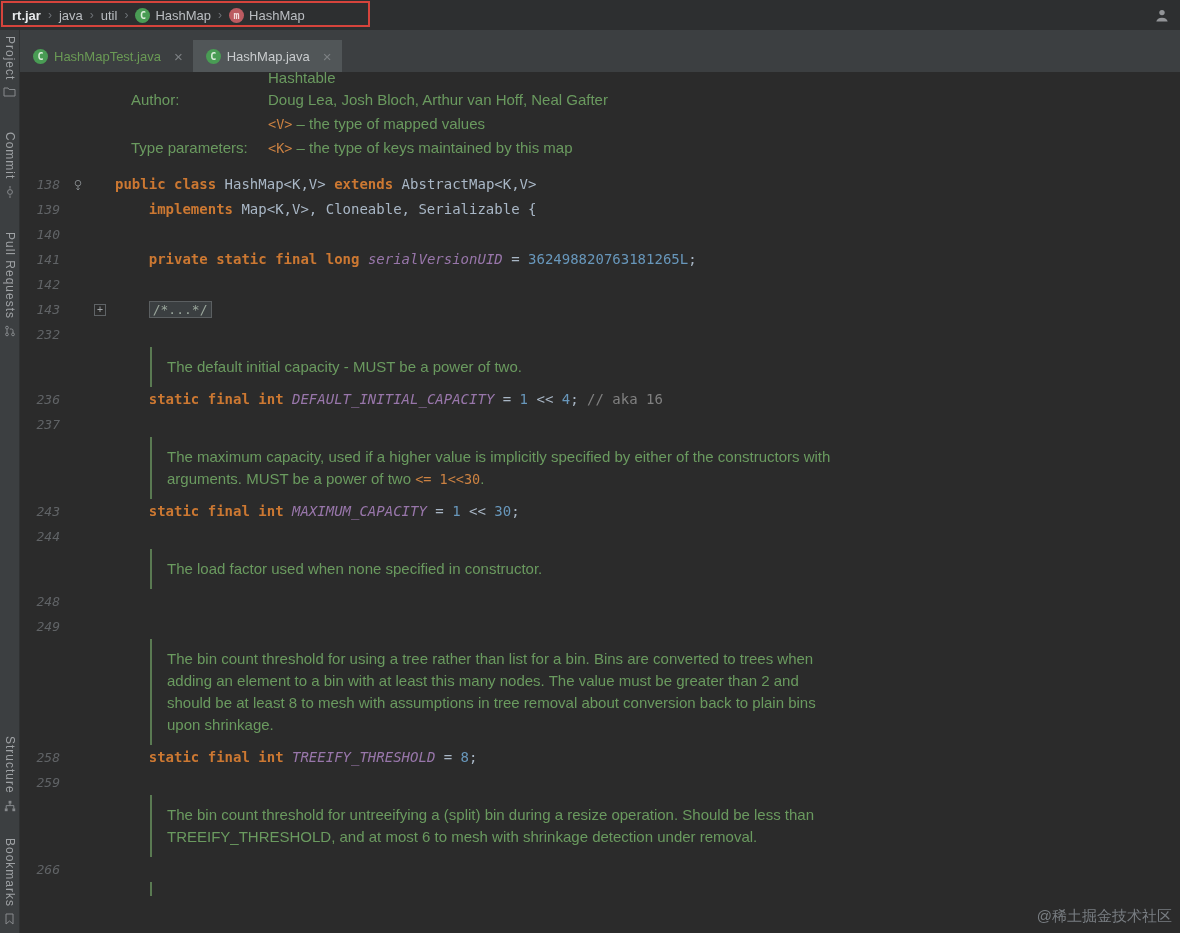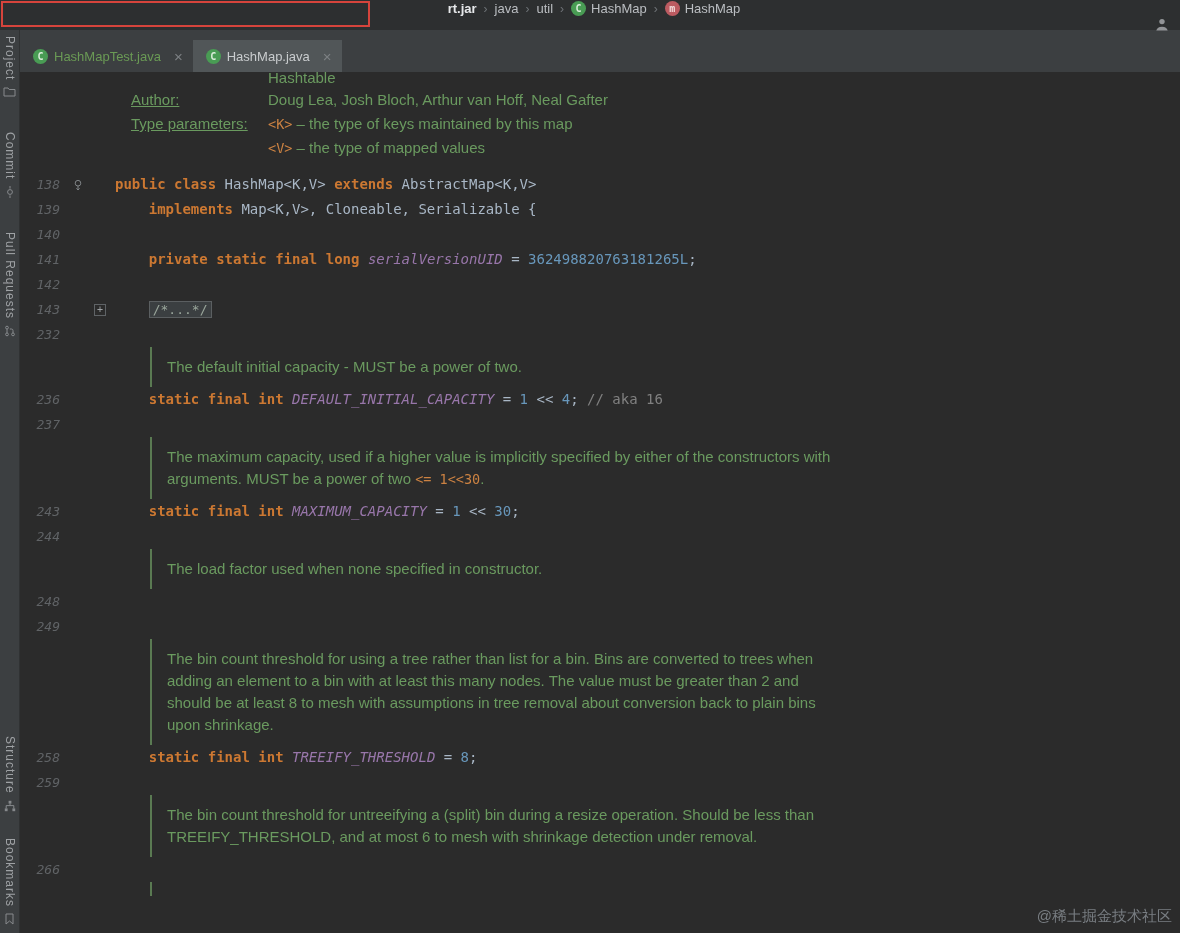--- a/index.html
+++ b/index.html
@@ -5,21 +5,21 @@
   * { margin:0; padding:0; box-sizing:border-box; }
   html,body { background:#1e1e1e; }
   body {
     width:1180px; height:933px; overflow:hidden; position:relative;
     background:var(--c-background,#2B2B2B);
     font-family:"Liberation Sans", sans-serif;
     color:#bbbec2;
   }
 
   
-  .topbar { height:30px; display:flex; align-items:center; background:#2d2f30; position:relative; padding-left:8px;flex-direction:column; }
+  .topbar { height:30px; display:flex; background:#2d2f30; position:relative; padding-left:8px; }
   .red-annotation { position:absolute; left:1px; top:1px; width:369px; height:26px;
     border:2px solid var(--c-annotation_red,#D6443C); pointer-events:none; z-index:5; }
   .breadcrumb { display:flex; align-items:center; font-size:13px; color:#bbbec2; }
   .crumb { display:inline-flex; align-items:center; gap:5px; padding:1px 4px; cursor:default; }
   .crumb.bold .crumb-label { font-weight:bold; color:#e6e8ea; }
   .crumb-sep { color:#6e7276; font-size:12px; margin:0 3px; }
   .badge { width:15px; height:15px; border-radius:50%; display:inline-flex; align-items:center;
     justify-content:center; font-size:10px; font-weight:bold; flex:none;
     font-family:"DejaVu Sans Mono", monospace; }
   .badge.class  { background:#499C54; color:#d9ecd9; }
@@ -67,21 +67,21 @@
   .tk-cf  { color:var(--c-constant,#9876AA); font-style:italic; }
   .tk-num { color:var(--c-number,#6897BB); }
   .tk-cm  { color:var(--c-line_comment,#808080); }
   .tk-fold { background:#3b3f41; border:1px solid #5b5f61; color:#9aa69b; padding:0 3px; font-size:13px; }
   .tk-doc { color:var(--c-doc_comment,#6A9A5F); }
   .tk-doccode { color:var(--c-doc_code,#CC8242); font-family:"DejaVu Sans Mono", monospace; font-size:13.5px; }
 
   
   .dochead { padding-bottom:12px; font-family:"Liberation Sans", sans-serif; }
   .doc-row { display:flex; padding-left:111px; font-size:15px; line-height:24px; }
-  .doc-label { width:137px; flex:none; color:var(--c-doc_comment,#6A9A5F);text-decoration:underline; }
+  .doc-label { width:137px; flex:none; color:var(--c-doc_comment,#6A9A5F); }
   .doc-value { color:var(--c-doc_comment,#6A9A5F); white-space:pre; }
   .doc-partial { height:16px; overflow:hidden; }
   .doc-partial .doc-value { display:block; line-height:22px; margin-top:-5px; }
 
   
   .comment-box { margin-left:35px; border-left:2px solid var(--c-doc_bar,#5A7A52);
     padding:9px 0 9px 15px; font-family:"Liberation Sans", sans-serif; }
   .comment-line { font-size:15px; line-height:22px; color:var(--c-doc_comment,#6A9A5F); white-space:nowrap; }
   .bar-stub { margin-left:130px; border-left:2px solid var(--c-doc_bar,#5A7A52); height:14px; }
 
@@ -196,26 +196,26 @@
         <div class="dochead">
           <div class="doc-row doc-partial">
             <span class="doc-label"></span>
             <span class="doc-value"><span class="tk-doc">Hashtable</span></span>
           </div>
           <div class="doc-row">
             <span class="doc-label">Author:</span>
             <span class="doc-value"><span class="tk-doc">Doug Lea, Josh Bloch, Arthur van Hoff, Neal Gafter</span></span>
           </div>
           <div class="doc-row">
+            <span class="doc-label"></span>
+            <span class="doc-value"><span class="tk-doccode">&lt;V&gt;</span><span class="tk-doc"> – the type of mapped values</span></span>
+          </div>
+          <div class="doc-row">
             <span class="doc-label">Type parameters:</span>
             <span class="doc-value"><span class="tk-doccode">&lt;K&gt;</span><span class="tk-doc"> – the type of keys maintained by this map</span></span>
-          </div>
-          <div class="doc-row">
-            <span class="doc-label"></span>
-            <span class="doc-value"><span class="tk-doccode">&lt;V&gt;</span><span class="tk-doc"> – the type of mapped values</span></span>
           </div>
         </div>
         <div class="row code-row">
           <div class="gutter">
             <span class="lnum">138</span>
             <span class="gicons">
               <span class="ovr">
                 <svg width="12" height="12" viewBox="0 0 12 12">
                   <circle cx="6" cy="4.2" r="2.8" fill="none" stroke="#808487"></circle>
                   <path d="M6 7v4M4.4 9.4L6 11l1.6-1.6" fill="none" stroke="#808487"></path>

